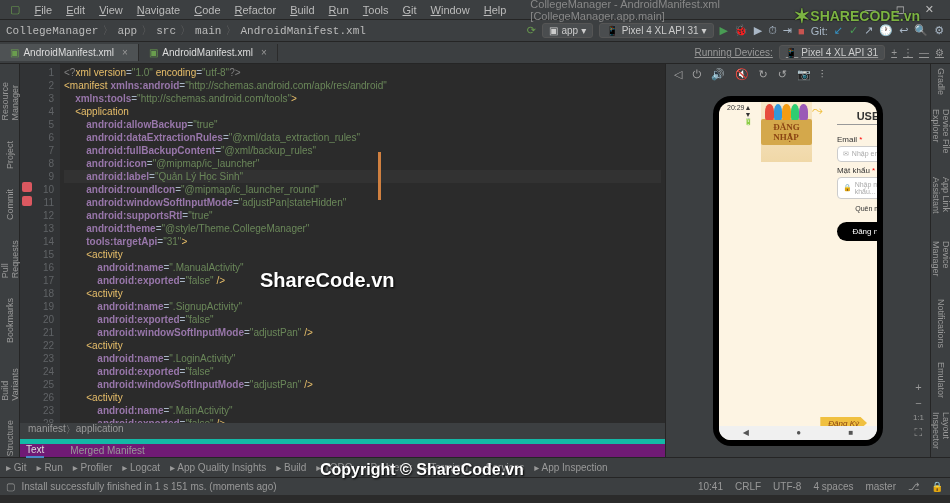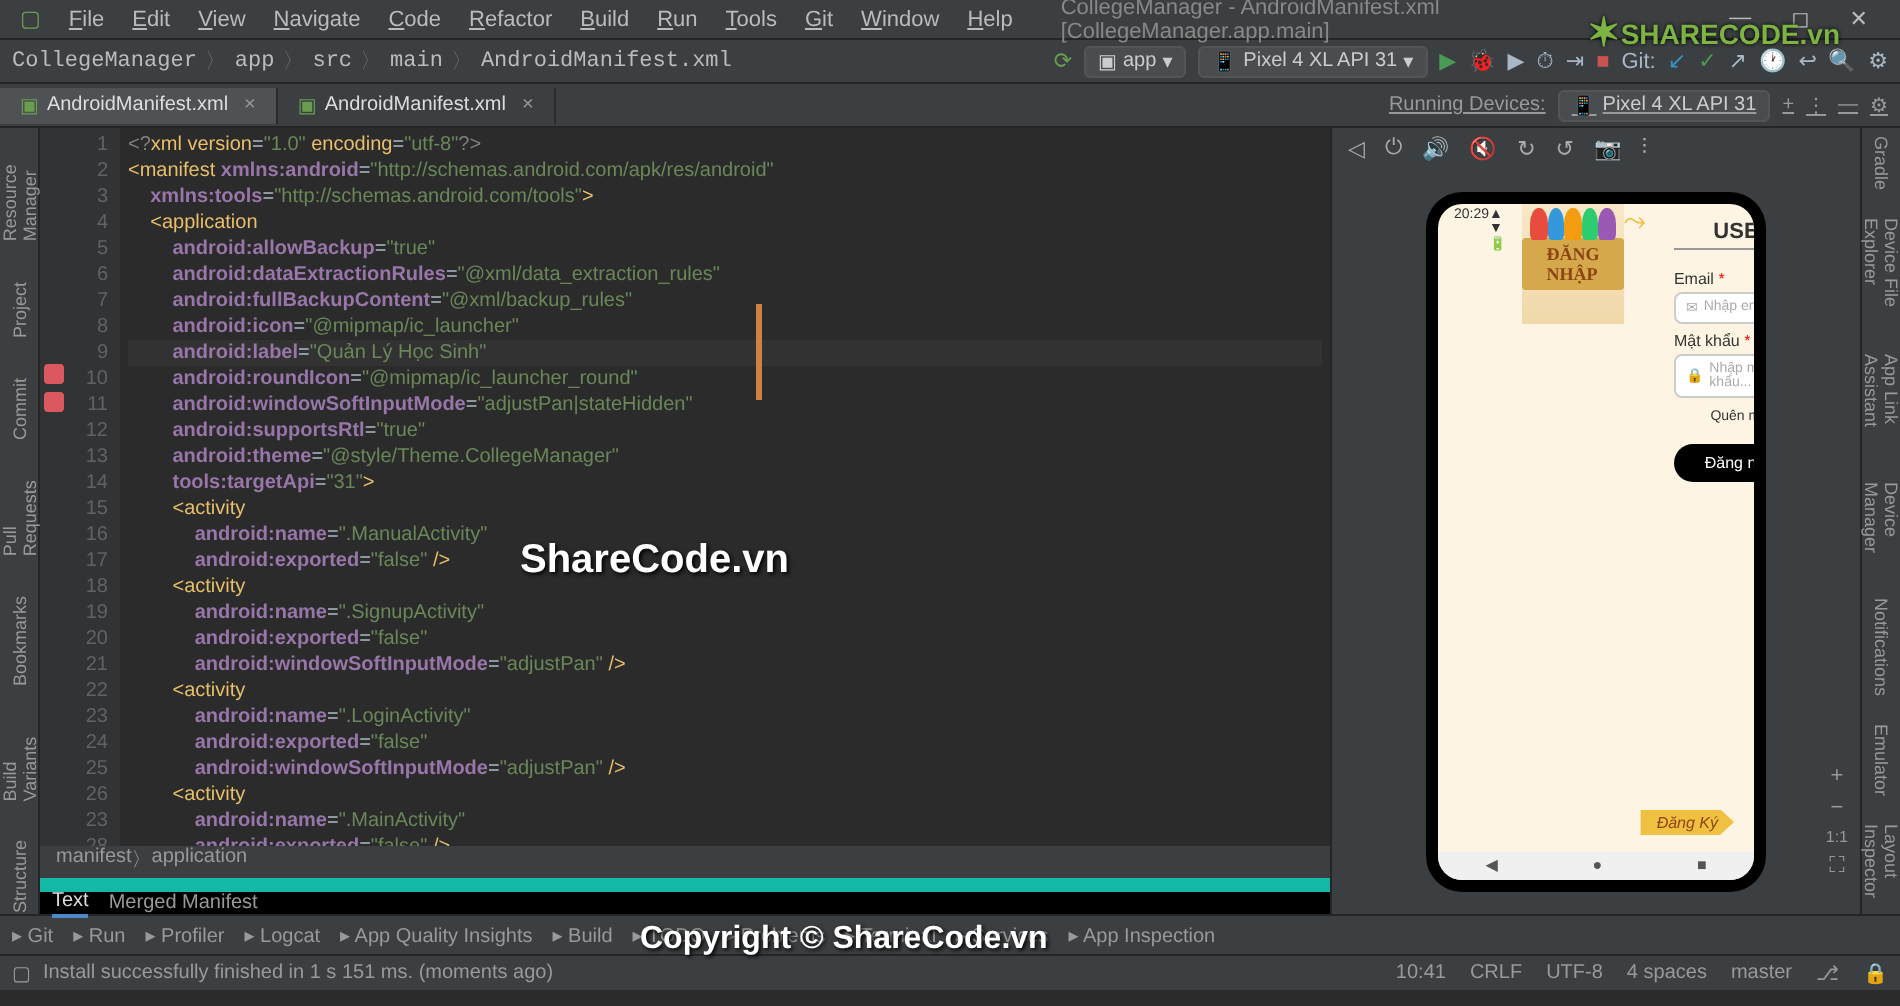--- a/index.html
+++ b/index.html
@@ -40,25 +40,25 @@
 .statusbar { height:14px; display:flex; justify-content:space-between; padding:2px 8px; font-size:7px; color:#333; }
 .app-header { height:60px; background:linear-gradient(#f8e8c8,#f0d8a8); display:flex; align-items:center; justify-content:center; position:relative; }
 .app-header .banner { background:#d4a84b; color:#8b4513; padding:3px 12px; font-size:9px; font-weight:bold; border-radius:2px; font-family:serif; }
 .app-body { flex:1; padding:8px 14px; display:flex; flex-direction:column; }
 .user-label { text-align:center; font-weight:bold; font-size:11px; border-bottom:1px solid #999; padding-bottom:2px; margin-bottom:6px; color:#333; }
 .field-label { font-size:8px; color:#333; margin-top:4px; }
 .field-label .req { color:red; }
 .input-box { background:#fff; border:1px solid #ccc; border-radius:4px; padding:3px 5px; font-size:7px; color:#aaa; margin-top:2px; display:flex; align-items:center; gap:3px; }
 .forgot { text-align:right; font-size:7px; color:#333; margin-top:6px; }
 .login-btn { background:#000; color:#fff; border-radius:14px; padding:5px; text-align:center; font-size:8px; margin:10px auto 0; width:70px; }
-.signup-arrow { position:absolute; bottom:22px; right:10px; background:#f0c040; padding:2px 8px; font-size:8px; color:#8b4513; font-style:italic; clip-path:polygon(0 0,85% 0,100% 50%,85% 100%,0 100%); }
+.signup-arrow { position:absolute; bottom:10px; right:10px; background:#f0c040; padding:2px 8px; font-size:8px; color:#8b4513; font-style:italic; clip-path:polygon(0 0,85% 0,100% 50%,85% 100%,0 100%); }
 .navbar { position:absolute; bottom:0; left:0; right:0; height:14px; background:#f0f0f0; display:flex; justify-content:space-around; align-items:center; font-size:8px; color:#555; }
 .right-tool { width:20px; background:#3c3f41; border-left:1px solid #252525; display:flex; flex-direction:column; align-items:center; padding-top:4px; gap:14px; }
 .right-tool .vtext { writing-mode:vertical-rl; font-size:9px; color:#999; }
-.editor-bottom-tabs { height:18px; background:#000000; border-top:7px solid #14b8a6; display:flex; align-items:center; padding:0 6px; gap:10px; font-size:10px; color:#999; }
+.editor-bottom-tabs { height:18px; background:#701a75; border-top:5px solid #14b8a6; display:flex; align-items:center; padding:0 6px; gap:26px; font-size:10px; color:#999; }
 .editor-bottom-tabs .active { color:#ddd; border-bottom:2px solid #4a88c7; padding-bottom:1px; }
 .crumb-path { height:16px; background:#3c3f41; padding:0 8px; font-size:10px; color:#999; display:flex; align-items:flex-start; gap:0; }
 .bottom-bar { height:20px; background:#3c3f41; border-top:1px solid #252525; display:flex; align-items:center; padding:0 6px; gap:10px; font-size:10px; color:#999; }
 .status-bar { height:18px; background:#3c3f41; border-top:1px solid #252525; display:flex; align-items:center; padding:0 6px; font-size:10px; color:#999; }
 .status-bar .right { margin-left:auto; display:flex; gap:12px; }
 .logo-overlay { position:absolute; top:4px; right:30px; color:#7cb342; font-weight:bold; font-size:14px; display:flex; align-items:center; text-shadow:0 0 2px #000; }
 .orange-bar { position:absolute; right:284px; top:88px; width:3px; height:48px; background:#d08040; }
 .squiggle { color:#f0c040; font-size:14px; text-align:center; }
 .kids-row { display:flex; justify-content:space-around; padding:0 4px; margin-bottom:-4px; }
 .kid { width:14px; height:16px; border-radius:50% 50% 20% 20%; }

